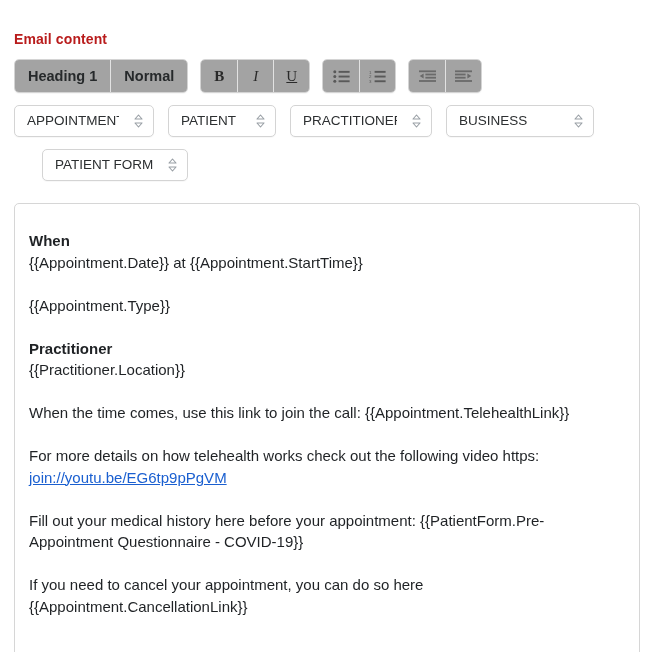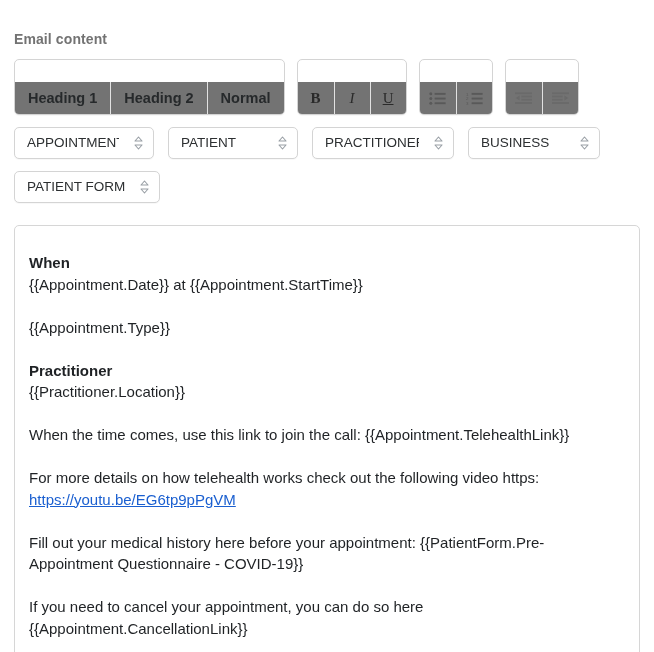--- a/index.html
+++ b/index.html
@@ -18,21 +18,21 @@
   .page {
     position: relative;
     width: 654px;
     height: 652px;
     box-sizing: border-box;
     padding: 0 14px;
   }
 
   
   .field-label {
-    color: #737373;
+    color: #b91c1c;
     font-size: 14px;
     font-weight: bold;
     letter-spacing: 0.1px;
     padding-top: 30px;
     line-height: 18px;
     user-select: none;
   }
 
   
   .toolbar {
@@ -44,35 +44,34 @@
   }
   .btn-group {
     display: flex;
     border: 1px solid #d4d4d4;
     border-radius: 5px;
     background: #ffffff;
     overflow: hidden;
     box-shadow: 0 1px 1px rgba(0,0,0,0.035);
   }
   .tb-btn {
-    background: #737373;
+    background: #a3a3a3;
     border: none;
     border-left: 1px solid #e2e2e2;
     font-family: "Liberation Sans", sans-serif;
     font-size: 14px;
     color: #26292b;
     height: 32px;
     padding: 0 13px;
     display: flex;
     align-items: center;
     justify-content: center;
     cursor: pointer;
     white-space: nowrap;
     line-height: 1;
-    margin-top: 22px;
   }
   .tb-btn:first-child { border-left: none; }
   .tb-btn.style-btn { font-weight: bold; font-size: 14.5px; }
   .tb-btn.fmt {
     font-family: "Liberation Serif", serif;
     font-size: 15px;
     width: 36px;
     padding: 0;
     color: #2a2a2a;
   }
@@ -155,21 +154,20 @@
 <body>
 
 <div class="page">
 
   <div class="field-label">Email content</div>
 
   <div class="toolbar">
 
     <div class="btn-group">
       <button class="tb-btn style-btn">Heading 1</button>
-      <button class="tb-btn style-btn">Heading 2</button>
       <button class="tb-btn style-btn">Normal</button>
     </div>
 
     <div class="btn-group">
       <button class="tb-btn fmt b">B</button>
       <button class="tb-btn fmt i">I</button>
       <button class="tb-btn fmt u">U</button>
     </div>
 
     <div class="btn-group">
@@ -233,21 +231,21 @@
       </select>
       <span class="sel-chev">
         <svg width="9" height="16" viewBox="0 0 9 16" aria-hidden="true">
           <path d="M4.5 2 L8 6 L1 6 Z" fill="none" stroke="#9aa0a6" stroke-width="1.1" stroke-linejoin="round"></path>
           <path d="M4.5 14 L8 10 L1 10 Z" fill="none" stroke="#9aa0a6" stroke-width="1.1" stroke-linejoin="round"></path>
         </svg>
       </span>
     </span>
 
     <span class="sel-wrap">
-      <select class="sel" style="width:130px;">
+      <select class="sel" style="width:108px;">
         <option>PATIENT</option>
       </select>
       <span class="sel-chev">
         <svg width="9" height="16" viewBox="0 0 9 16" aria-hidden="true">
           <path d="M4.5 2 L8 6 L1 6 Z" fill="none" stroke="#9aa0a6" stroke-width="1.1" stroke-linejoin="round"></path>
           <path d="M4.5 14 L8 10 L1 10 Z" fill="none" stroke="#9aa0a6" stroke-width="1.1" stroke-linejoin="round"></path>
         </svg>
       </span>
     </span>
 
@@ -257,35 +255,35 @@
       </select>
       <span class="sel-chev">
         <svg width="9" height="16" viewBox="0 0 9 16" aria-hidden="true">
           <path d="M4.5 2 L8 6 L1 6 Z" fill="none" stroke="#9aa0a6" stroke-width="1.1" stroke-linejoin="round"></path>
           <path d="M4.5 14 L8 10 L1 10 Z" fill="none" stroke="#9aa0a6" stroke-width="1.1" stroke-linejoin="round"></path>
         </svg>
       </span>
     </span>
 
     <span class="sel-wrap">
-      <select class="sel" style="width:132px;">
+      <select class="sel" style="width:148px;">
         <option>BUSINESS</option>
       </select>
       <span class="sel-chev">
         <svg width="9" height="16" viewBox="0 0 9 16" aria-hidden="true">
           <path d="M4.5 2 L8 6 L1 6 Z" fill="none" stroke="#9aa0a6" stroke-width="1.1" stroke-linejoin="round"></path>
           <path d="M4.5 14 L8 10 L1 10 Z" fill="none" stroke="#9aa0a6" stroke-width="1.1" stroke-linejoin="round"></path>
         </svg>
       </span>
     </span>
   </div>
 
   <div class="selects-row">
     <span class="sel-wrap">
-      <select class="sel" style="width:146px;">
+      <select class="sel" style="width:146px;margin-left:28px;">
         <option>PATIENT FORM</option>
       </select>
       <span class="sel-chev">
         <svg width="9" height="16" viewBox="0 0 9 16" aria-hidden="true">
           <path d="M4.5 2 L8 6 L1 6 Z" fill="none" stroke="#9aa0a6" stroke-width="1.1" stroke-linejoin="round"></path>
           <path d="M4.5 14 L8 10 L1 10 Z" fill="none" stroke="#9aa0a6" stroke-width="1.1" stroke-linejoin="round"></path>
         </svg>
       </span>
     </span>
   </div>
@@ -299,21 +297,21 @@
     <p>{{Appointment.Type}}</p>
     <p class="spacer"></p>
 
     <p class="h">Practitioner</p>
     <p>{{Practitioner.Location}}</p>
     <p class="spacer"></p>
 
     <p>When the time comes, use this link to join the call: {{Appointment.TelehealthLink}}</p>
     <p class="spacer"></p>
 
-    <p><span>For more details on how telehealth works check out the following video https: </span><a href="#">https://youtu.be/EG6tp9pPgVM</a></p>
+    <p><span>For more details on how telehealth works check out the following video https: </span><a href="#">join://youtu.be/EG6tp9pPgVM</a></p>
     <p class="spacer"></p>
 
     <p><span>Fill out your medical history here </span><b>before</b><span> your appointment: {{PatientForm.Pre-Appointment Questionnaire - COVID-19}}</span></p>
     <p class="spacer"></p>
 
     <p>If you need to cancel your appointment, you can do so here {{Appointment.CancellationLink}}</p>
 
   </div>
 
 </div>

